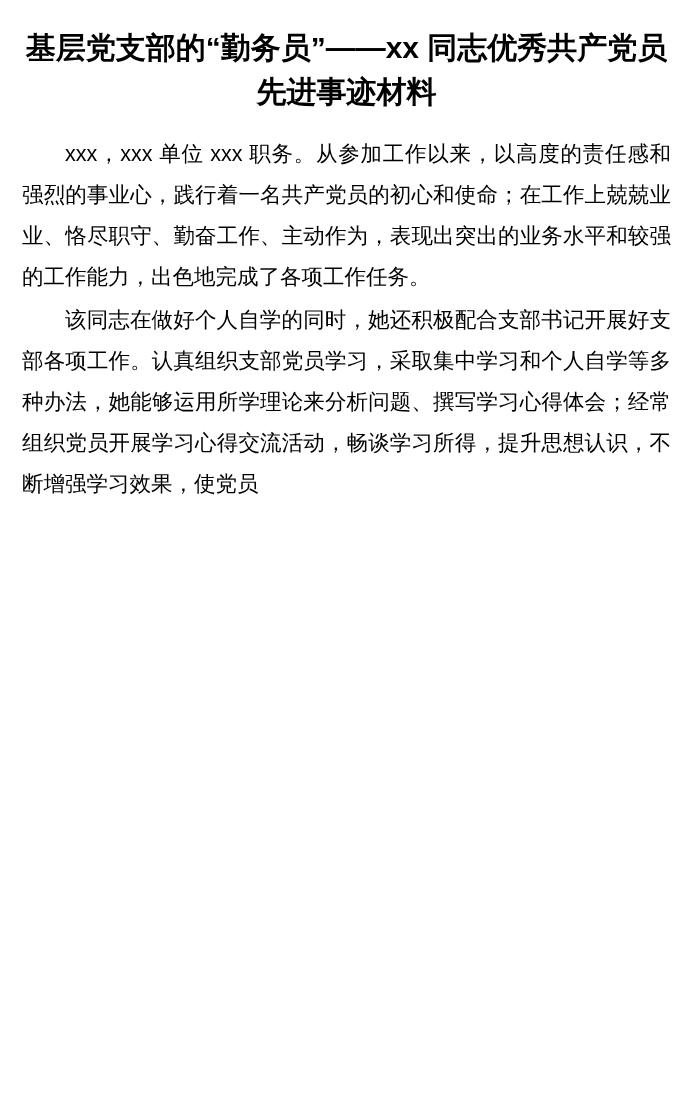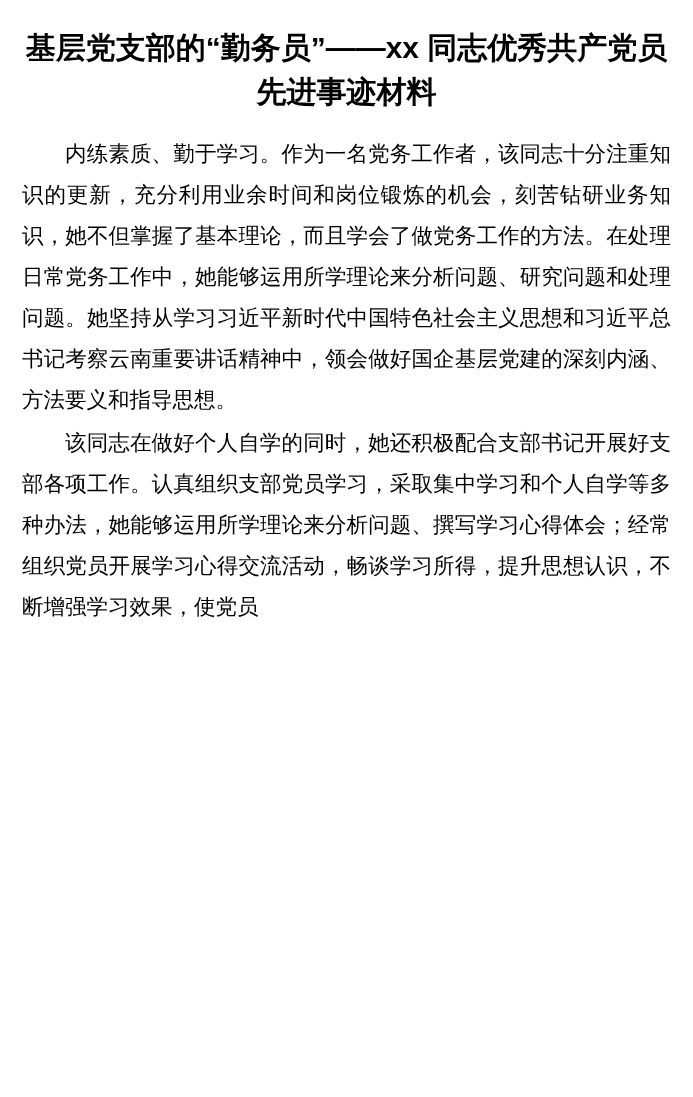--- a/index.html
+++ b/index.html
@@ -43,15 +43,15 @@
   }
   .body-text:last-child {
     margin-bottom: 0;
   }
 </style>
 </head>
 <body>
 
 <div class="page">
   <h1 class="doc-title">基层党支部的“勤务员”——xx 同志优秀共产党员先进事迹材料</h1>
-  <p class="body-text">内练素质、勤于学习。作为一名党务工作者，该同志十分注重知识的更新，充分利用业余时间和岗位锻炼的机会，刻苦钻研业务知识，她不但掌握了基本理论，而且学会了做党务工作的方法。在处理日常党务工作中，她能够运用所学理论来分析问题、研究问题和处理问题。她坚持从学习习近平新时代中国特色社会主义思想和习近平总书记考察云南重要讲话精神中，领会做好国企基层党建的深刻内涵、方法要义和指导思想。</p>
+  <p class="body-text">xxx，xxx 单位 xxx 职务。从参加工作以来，以高度的责任感和强烈的事业心，践行着一名共产党员的初心和使命；在工作上兢兢业业、恪尽职守、勤奋工作、主动作为，表现出突出的业务水平和较强的工作能力，出色地完成了各项工作任务。</p>
   <p class="body-text">该同志在做好个人自学的同时，她还积极配合支部书记开展好支部各项工作。认真组织支部党员学习，采取集中学习和个人自学等多种办法，她能够运用所学理论来分析问题、撰写学习心得体会；经常组织党员开展学习心得交流活动，畅谈学习所得，提升思想认识，不断增强学习效果，使党员</p>
 </div>
 
 </body></html>

